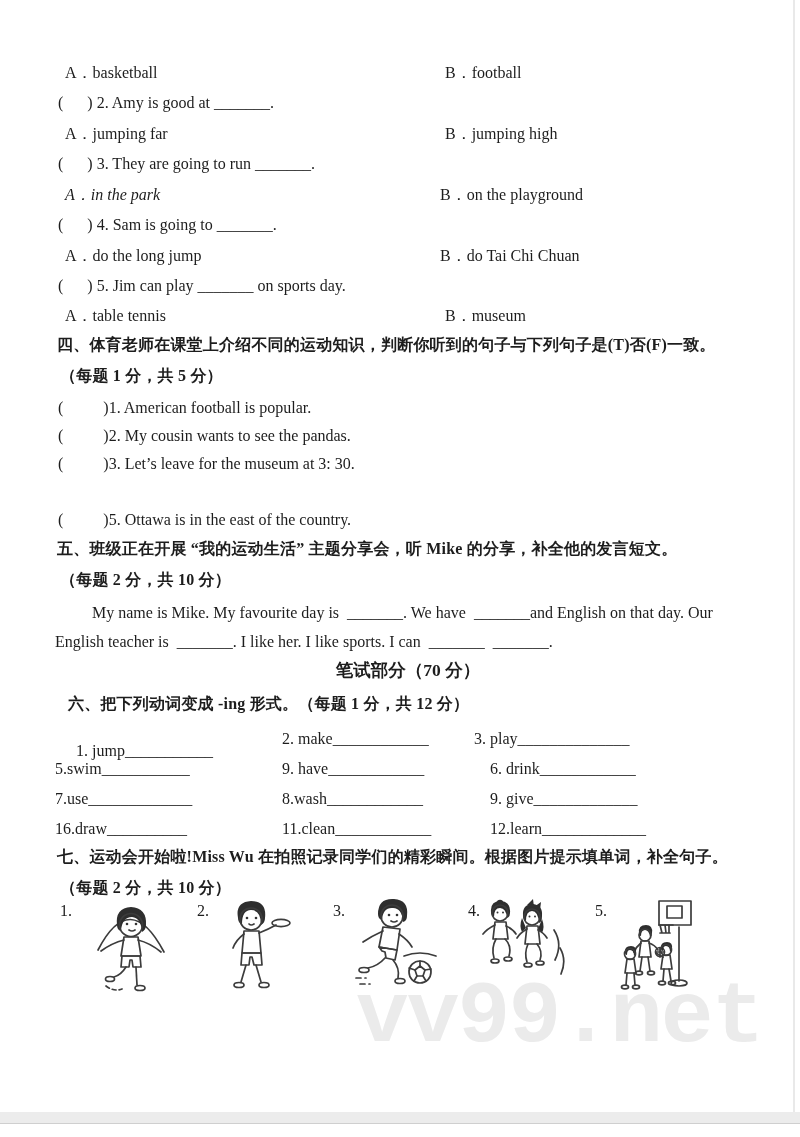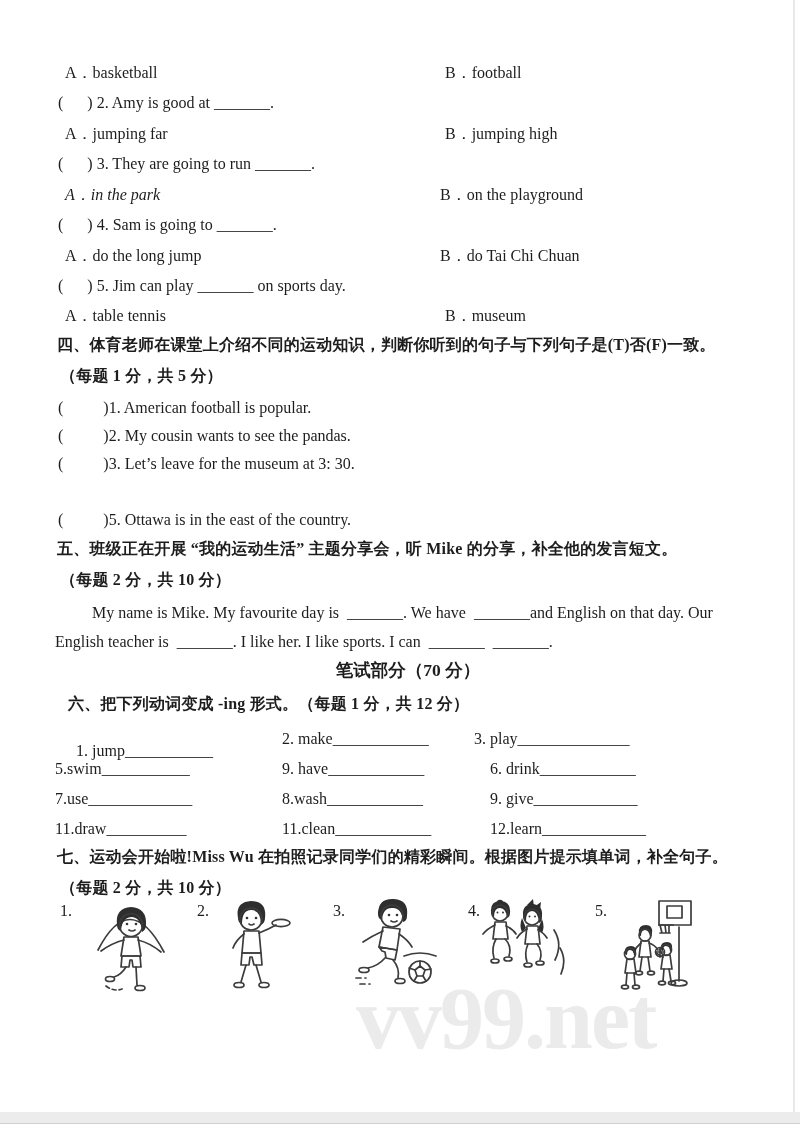--- a/index.html
+++ b/index.html
@@ -25,21 +25,21 @@
   .center-head{
     left:0;width:100%;
     text-align:center;
     font-weight:700;
     font-size:17.5px;
   }
   .optB{left:445px;}
   .watermark{
     position:absolute;
     left:356px;top:968px;
-    font-family:Liberation Serif, serif;
+    font-family:Liberation Mono, monospace;
     font-weight:700;
     font-size:88px;
     letter-spacing:-2px;
     color:#ebebeb;
     z-index:0;
   }
   .content{position:absolute;inset:0;z-index:1;}
   .pic{position:absolute;top:896px;}
   .pic svg{display:block;}
   .pic-stroke{stroke:#3c3c3c;stroke-width:1.7;fill:none;stroke-linecap:round;stroke-linejoin:round;}
@@ -99,21 +99,21 @@
     <div class="t cn" style="left:68px;top:695px;">六、把下列动词变成 -ing 形式。（每题 1 分，共 12 分）</div>
     <div class="t" style="left:55px;top:742px;margin-left:21px;">1. jump___________</div>
     <div class="t" style="left:282px;top:730px;">2. make____________</div>
     <div class="t" style="left:474px;top:730px;">3. play______________</div>
     <div class="t" style="left:55px;top:760px;">5.swim___________</div>
     <div class="t" style="left:282px;top:760px;">9. have____________</div>
     <div class="t" style="left:490px;top:760px;">6. drink____________</div>
     <div class="t" style="left:55px;top:790px;">7.use_____________</div>
     <div class="t" style="left:282px;top:790px;">8.wash____________</div>
     <div class="t" style="left:490px;top:790px;">9. give_____________</div>
-    <div class="t" style="left:55px;top:820px;">11.draw__________</div>
+    <div class="t" style="left:55px;top:820px;">16.draw__________</div>
     <div class="t" style="left:282px;top:820px;">11.clean____________</div>
     <div class="t" style="left:490px;top:820px;">12.learn_____________</div>
 
     <div class="t cn" style="left:57px;top:848px;">七、运动会开始啦!Miss Wu 在拍照记录同学们的精彩瞬间。根据图片提示填单词，补全句子。</div>
     <div class="t cn" style="left:60px;top:879px;">（每题 2 分，共 10 分）</div>
 
     <div class="t" style="left:60px;top:902px;">1.</div>
     <div class="t" style="left:197px;top:902px;">2.</div>
     <div class="t" style="left:333px;top:902px;">3.</div>
     <div class="t" style="left:468px;top:902px;">4.</div>

